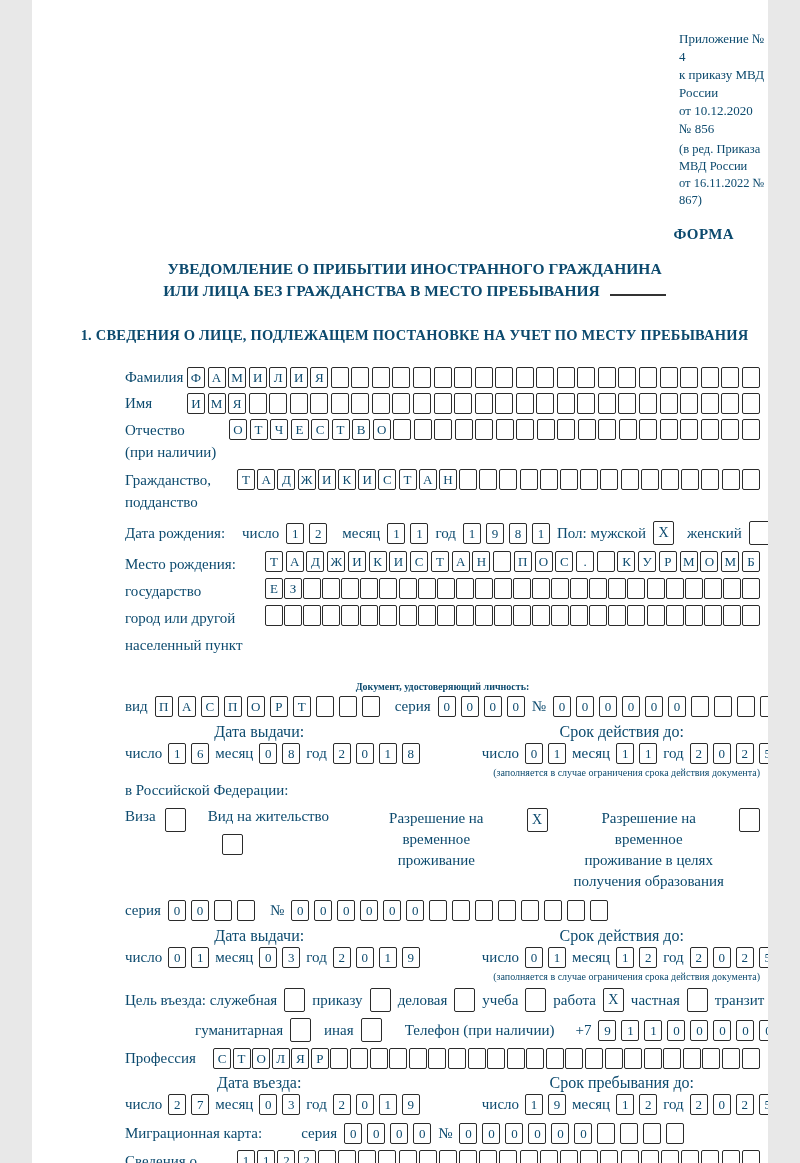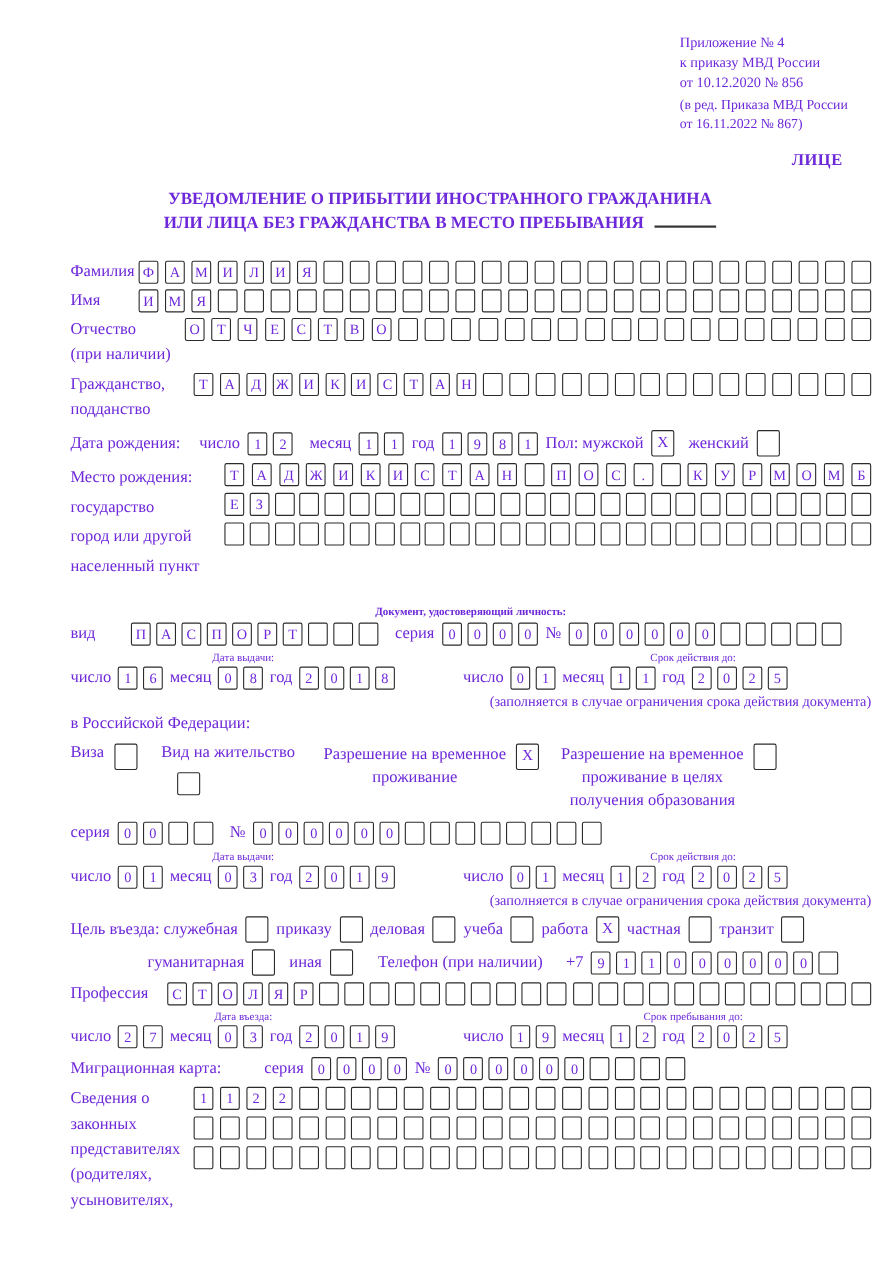--- a/index.html
+++ b/index.html
@@ -1,20 +1,21 @@
 <!DOCTYPE html>
 <html><head>
 <meta charset="utf-8">
 <style>
   html,body{margin:0;padding:0;background:#e8e8e8;}
   .page{
-    width:800px;height:1163px;margin:0 auto;background:#ffffff;
+    width:736px;height:1163px;margin:0 auto;background:#ffffff;
     font-family:"Liberation Serif","DejaVu Serif",serif;
-    color:#6d28d9;position:relative;overflow:hidden;box-sizing:border-box;
+    color:#0c4a6e;position:relative;overflow:hidden;box-sizing:border-box;
     padding-top:30px;
+    padding-left:29px;
   }
   
   .hdr{margin-left:618px;font-size:13px;line-height:18px;}
   .hdr .sub{font-size:12.5px;line-height:17px;margin-top:3px;}
   .forma{text-align:right;padding-right:34px;font-weight:bold;font-size:15px;margin-top:17px;letter-spacing:.4px;}
   
   .title{text-align:center;font-weight:bold;font-size:15.5px;line-height:22px;margin-top:15px;}
   .title-underline{display:inline-block;width:56px;height:.55em;border-bottom:2.5px solid #333;margin-left:10px;}
   .sec1{font-weight:bold;font-size:14.5px;margin-top:25px;text-align:center;letter-spacing:.2px;}
   
@@ -37,27 +38,27 @@
   }
   .grow{flex:1;}
   
   .pairblock{display:flex;align-items:flex-start;margin-bottom:6px;}
   .pairblock .cellrow{margin-top:0;}
   
   .inlinerow{display:flex;align-items:center;gap:7px;margin-bottom:6px;flex-wrap:nowrap;}
   
   .dochead{text-align:center;font-weight:bold;font-size:10px;margin:22px 0 4px 0;}
   
-  .datehdr{display:flex;font-size:10px;margin-top:3px;gap:42px;}
+  .datehdr{display:flex;font-size:16px;margin-top:3px;gap:42px;}
   .dh-left{width:330px;text-align:center;}
   .dh-right{width:340px;text-align:center;margin-left:48px;}
   .daterow{display:flex;align-items:center;margin-top:2px;}
   .dgroup{display:flex;align-items:center;gap:6px;}
   .dgroup.right{margin-left:62px;}
-  .fillnote{text-align:right;font-size:13px;margin-top:3px;}
+  .fillnote{text-align:right;font-size:10px;margin-top:3px;}
   .plain{font-size:15px;line-height:24px;}
   
   .cbrow{display:flex;align-items:flex-start;margin:6px 0 8px 0;}
   .cbitem{display:flex;align-items:flex-start;gap:9px;}
   .cbitem .stack{text-align:center;line-height:21px;} .mt4{margin-top:4px;} .mt6{margin-top:6px;} .mt8{margin-top:8px;}
   .mb6{margin-bottom:6px;}
 </style>
 </head>
 <body>
 
@@ -65,29 +66,30 @@
 
   <div class="hdr">
     <div>Приложение № 4</div>
     <div>к приказу МВД России</div>
     <div>от 10.12.2020 № 856</div>
     <div class="sub">
       <div>(в ред. Приказа МВД России</div>
       <div>от 16.11.2022 № 867)</div>
     </div>
   </div>
-  <div class="forma">ЛИЦЕ</div>
+  <div class="forma">ФОРМА</div>
 
   <div class="title">
     <div>УВЕДОМЛЕНИЕ О ПРИБЫТИИ ИНОСТРАННОГО ГРАЖДАНИНА</div>
     <div>
       <span>ИЛИ ЛИЦА БЕЗ ГРАЖДАНСТВА В МЕСТО ПРЕБЫВАНИЯ</span><span class="title-underline"></span>
     </div>
   </div>
 
+  <div class="sec1">1. СВЕДЕНИЯ О ЛИЦЕ, ПОДЛЕЖАЩЕМ ПОСТАНОВКЕ НА УЧЕТ ПО МЕСТУ ПРЕБЫВАНИЯ</div>
 
   <div class="content">
 
     <div class="row">
       <span class="lbl" style="width:62px;">Фамилия</span>
       <span class="cellrow grow">
           <span class="cell">Ф</span>
           <span class="cell">А</span>
           <span class="cell">М</span>
           <span class="cell">И</span>

